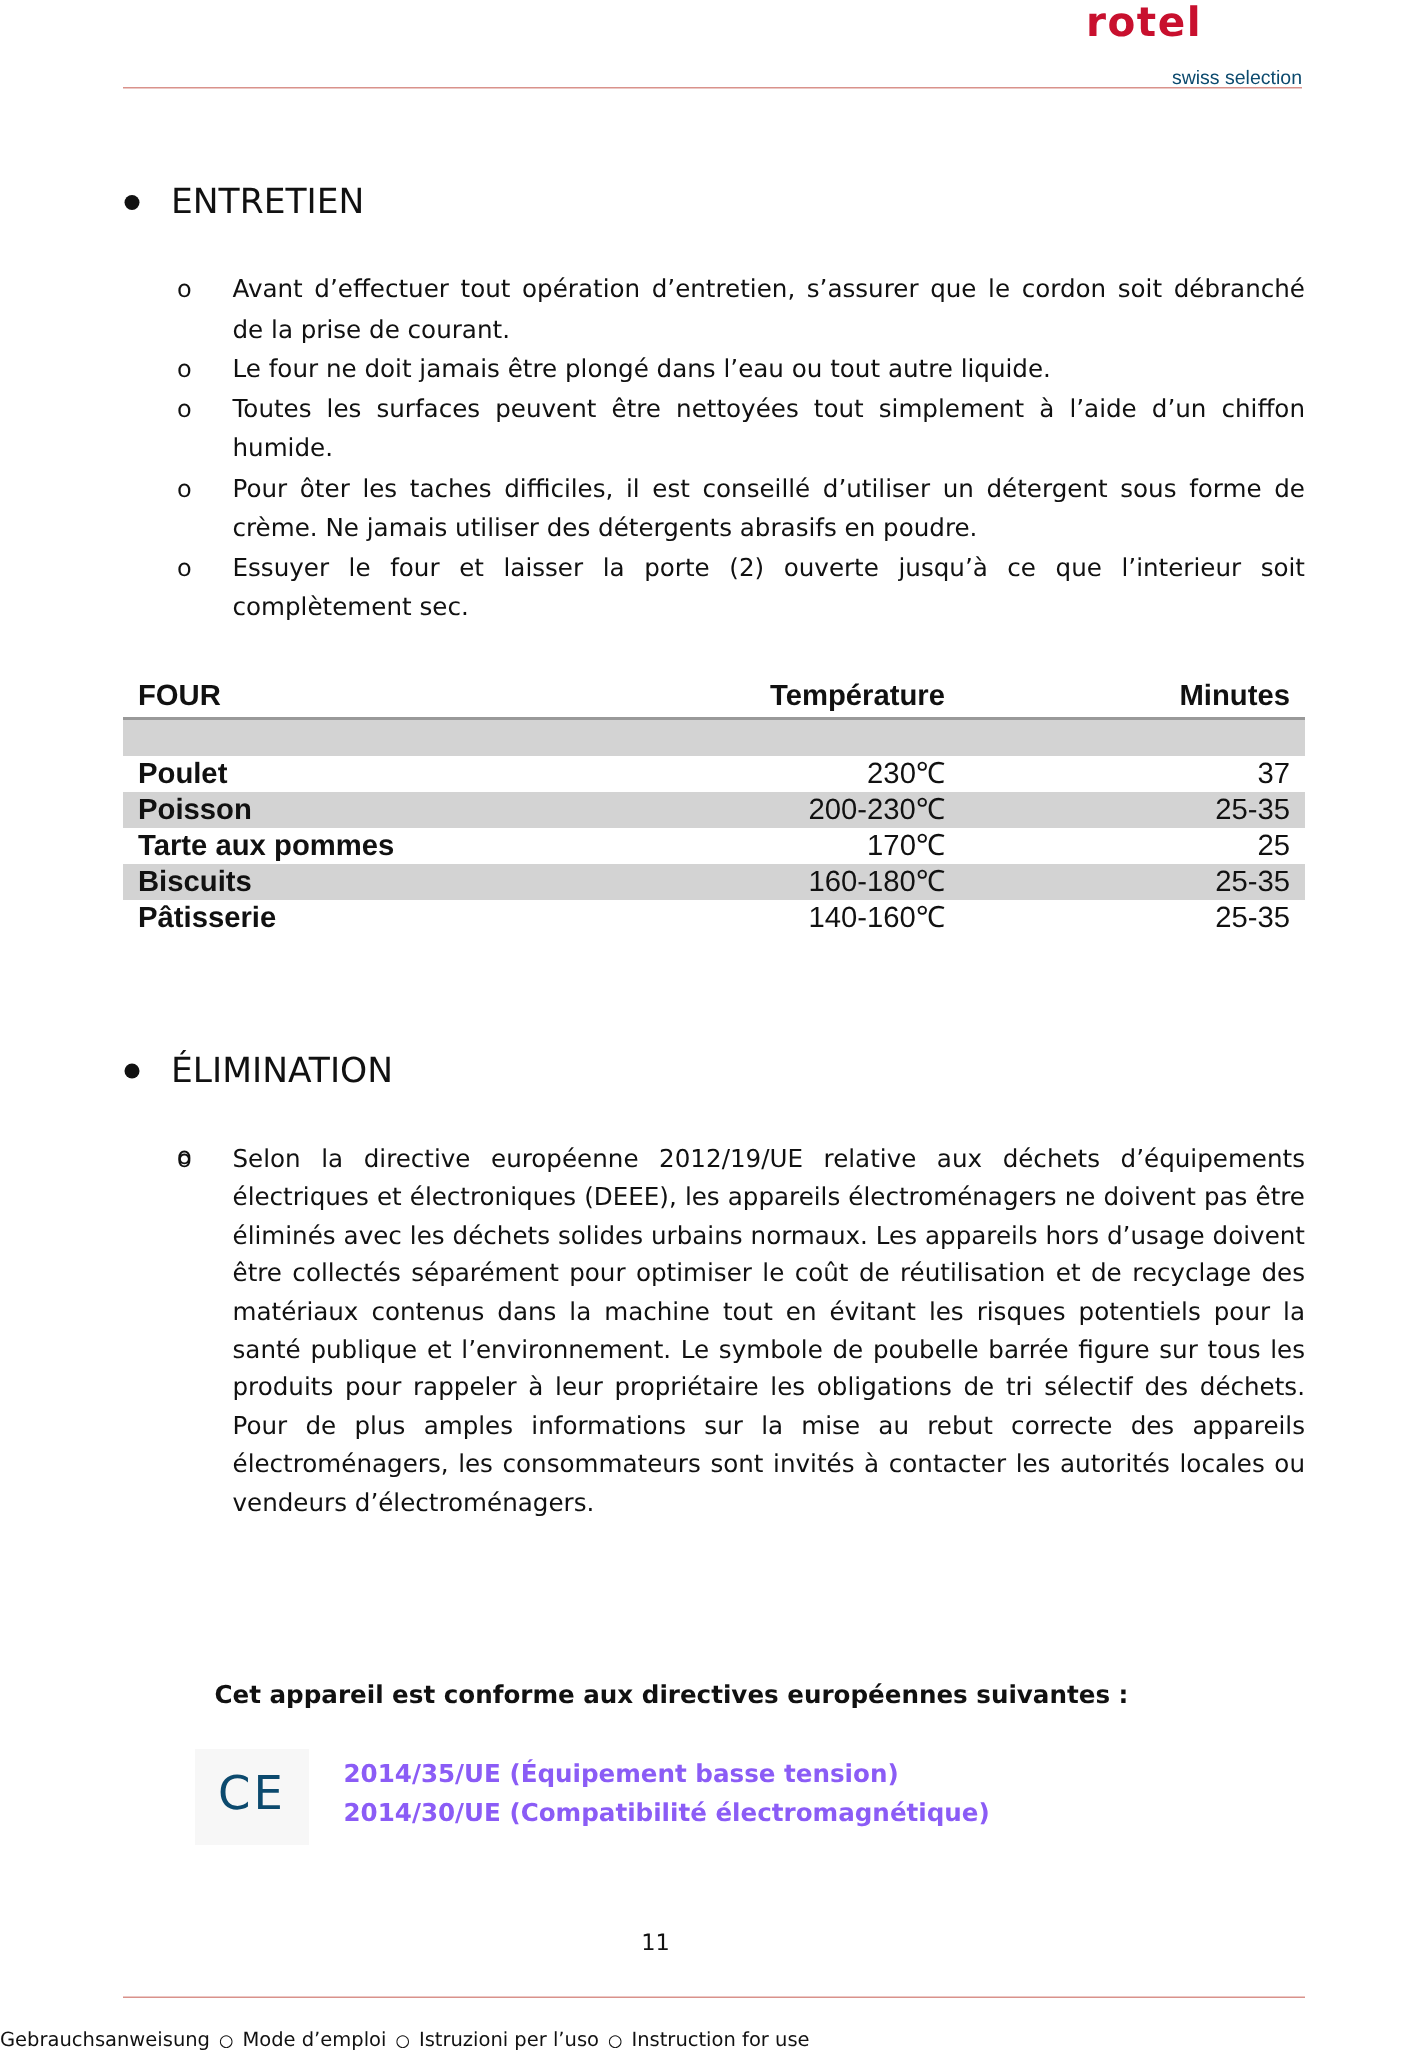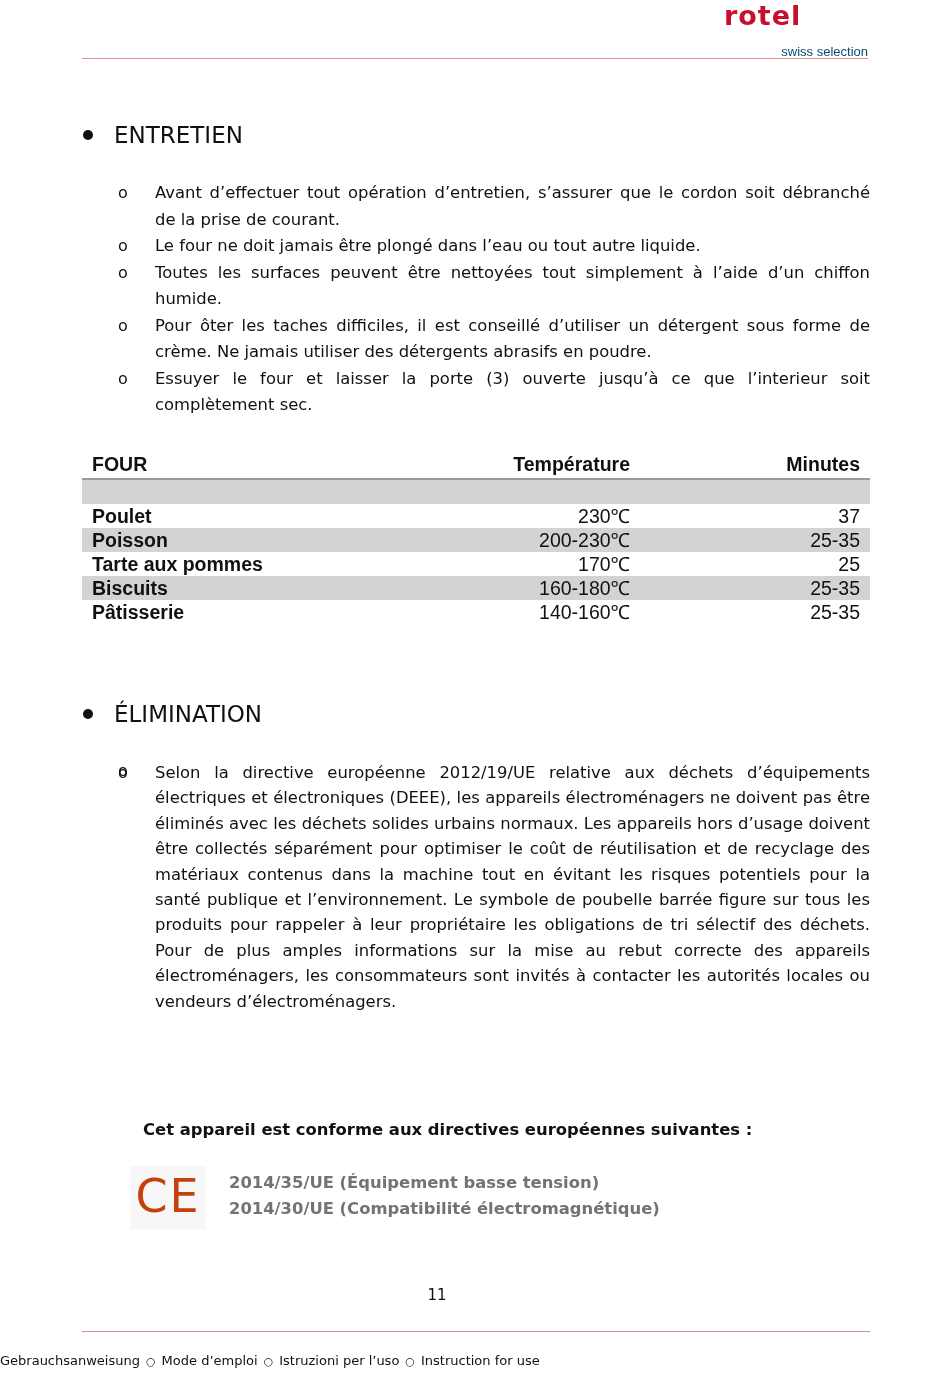--- a/index.html
+++ b/index.html
@@ -26,23 +26,23 @@
   .oven-table th { font-weight: bold; height: 28px; border-bottom: 2px solid #999; }
   .oven-table .col-name { text-align: left; font-weight: bold; width: 380px; }
   .oven-table .col-temp { text-align: right; width: 138px; }
   .oven-table .col-min { text-align: right; }
   .oven-table tr.spacer td { background: #d3d3d3; height: 24px; }
   .oven-table tr.shade td { background: #d3d3d3; }
 
   .conform { position: absolute; left: 143px; top: 1120px; font-family: "DejaVu Sans", sans-serif; font-weight: bold;
              font-size: 16.4px; color: #111; }
   .ce-mark { position: absolute; left: 130px; top: 1166px; width: 76px; height: 64px; background: #f7f7f7;
-             font-family: "DejaVu Sans", sans-serif; font-size: 46px; line-height: 60px; text-align: center; color: #c2410c; letter-spacing: 2px; }
+             font-family: "DejaVu Sans", sans-serif; font-size: 31px; line-height: 60px; text-align: center; color: #0c4a6e; letter-spacing: 2px; }
   .directives { position: absolute; left: 229px; top: 1170px; font-family: "DejaVu Sans", sans-serif; font-weight: bold;
-                font-size: 16.4px; line-height: 26px; color: #737373; }
+                font-size: 16.4px; line-height: 26px; color: #8b5cf6; }
 
   .page-number { position: absolute; left: 0; width: 874px; top: 1286px; text-align: center;
                  font-family: "DejaVu Sans", sans-serif; font-size: 15px; color: #111; }
   .footer-rule { position: absolute; left: 82px; top: 1331px; width: 788px; height: 1px; background: #d9928b; }
   .footer-links { position: absolute; left: 0; width: 950px; top: 1353px; 
                   font-family: "DejaVu Sans", sans-serif; font-size: 13px; color: #111; }
   .footer-links .sep { margin: 0 6px; font-size: 11px; }
 </style>
 </head>
 <body>
@@ -56,21 +56,21 @@
 <div class="section-title" style="top:122px;">
   <span class="dot"></span>
   <span>ENTRETIEN</span>
 </div>
 
 <ul class="list" style="top:180px;">
   <li><span class="ob">o</span><span>Avant d’effectuer tout opération d’entretien, s’assurer que le cordon soit débranché de la prise de courant.</span></li>
   <li><span class="ob">o</span><span>Le four ne doit jamais être plongé dans l’eau ou tout autre liquide.</span></li>
   <li><span class="ob">o</span><span>Toutes les surfaces peuvent être nettoyées tout simplement à l’aide d’un chiffon humide.</span></li>
   <li><span class="ob">o</span><span>Pour ôter les taches difficiles, il est conseillé d’utiliser un détergent sous forme de crème. Ne jamais utiliser des détergents abrasifs en poudre.</span></li>
-  <li><span class="ob">o</span><span>Essuyer le four et laisser la porte (3) ouverte jusqu’à ce que l’interieur soit complètement sec.</span></li>
+  <li><span class="ob">o</span><span>Essuyer le four et laisser la porte (2) ouverte jusqu’à ce que l’interieur soit complètement sec.</span></li>
 </ul>
 
 <table class="oven-table">
   <thead>
     <tr>
       <th class="col-name">FOUR</th>
       <th class="col-temp">Température</th>
       <th class="col-min">Minutes</th>
     </tr>
   </thead>

